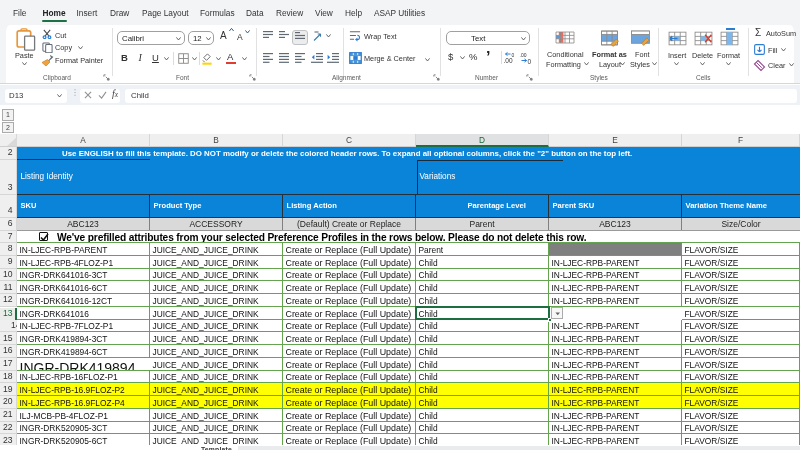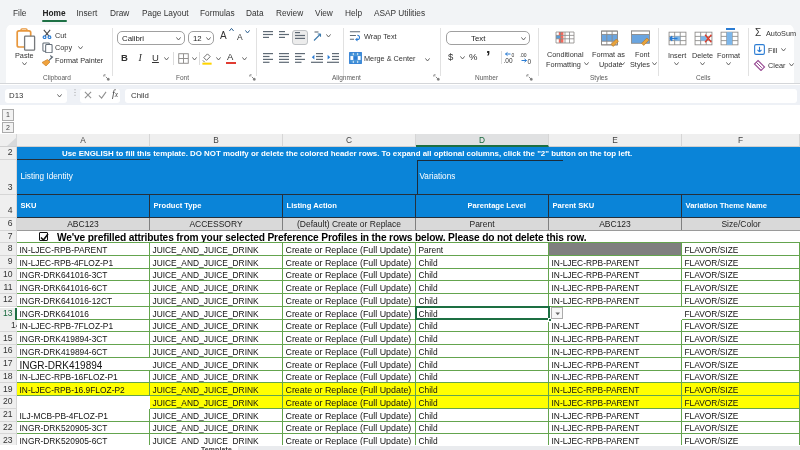--- a/index.html
+++ b/index.html
@@ -269,22 +269,22 @@
 <span style="position:absolute;left:546px;top:37.5px;font-size:7.3px;color:#333;font-weight:400;white-space:nowrap;">Formatting</span>
 <svg style="position:absolute;left:584px;top:40px;" width="5" height="3.4" viewBox="0 0 5 3.4">
         <path d="M0.4 0.4 L2.5 3 L4.6 0.4" fill="none" stroke="#555" stroke-width="0.9"></path>
       </svg>
 <svg style="position:absolute;left:600px;top:8px;" width="20" height="17" viewBox="0 0 18 16">
 <rect x="1" y="1" width="15" height="13" fill="#fff" stroke="#8a8886" stroke-width="0.8"></rect>
 <rect x="1" y="4.2" width="15" height="6.4" fill="#6aa5e0"></rect>
 <path d="M1 1 h15 v13 h-15 Z M1 4.2 h15 M1 10.6 h15 M6 1 v13 M11 1 v13" stroke="#8a8886" stroke-width="0.8" fill="none"></path>
 <path d="M10 13.5 L15 8.5 L17 10.5 L12 15.5 Z" fill="#e8a33d" stroke="#b87820" stroke-width="0.6"></path>
       </svg>
-<span style="position:absolute;left:592px;top:28px;font-size:7.3px;color:#333;font-weight:400;white-space:nowrap;">Format as</span>
-<span style="position:absolute;left:599px;top:37.5px;font-size:7.3px;color:#333;font-weight:400;white-space:nowrap;">Update</span>
+<span style="position:absolute;left:592px;top:28px;font-size:7.3px;color:#333;font-weight:700;white-space:nowrap;">Format as</span>
+<span style="position:absolute;left:599px;top:37.5px;font-size:7.3px;color:#333;font-weight:400;white-space:nowrap;">Layout</span>
 <svg style="position:absolute;left:620px;top:40px;" width="5" height="3.4" viewBox="0 0 5 3.4">
         <path d="M0.4 0.4 L2.5 3 L4.6 0.4" fill="none" stroke="#555" stroke-width="0.9"></path>
       </svg>
 <svg style="position:absolute;left:630px;top:8px;" width="21" height="17" viewBox="0 0 19 16">
 <rect x="1" y="1" width="17" height="11.5" fill="#6aa5e0" stroke="#8a8886" stroke-width="0.8"></rect>
 <rect x="1" y="1" width="17" height="3.2" fill="#fff" stroke="#8a8886" stroke-width="0.8"></rect>
 <path d="M10.5 12.5 L15.5 7.5 L17.5 9.5 L12.5 14.5 Z" fill="#e8a33d" stroke="#b87820" stroke-width="0.6"></path>
       </svg>
 <span style="position:absolute;left:635px;top:28px;font-size:7.3px;color:#333;font-weight:400;white-space:nowrap;">Font</span>
 <span style="position:absolute;left:630px;top:37.5px;font-size:7.3px;color:#333;font-weight:400;white-space:nowrap;">Styles</span>
@@ -536,21 +536,21 @@
         <span class="dc" style="left:133px;width:133px;background:#fff;font-size:8.4px;">JUICE_AND_JUICE_DRINK</span>
         <span class="dc" style="left:266px;width:133px;background:#fff;font-size:8.9px;">Create or Replace (Full Update)</span>
         <span class="dc" style="left:399px;width:133px;background:#fff;font-size:8.4px;">Child</span>
         <span class="dc" style="left:532px;width:133px;background:#fff;font-size:8.4px;">IN-LJEC-RPB-PARENT</span>
         <span class="dc" style="left:665px;width:118px;background:#fff;font-size:8.4px;">FLAVOR/SIZE</span>
       </div>
 <div class="rowhdr" style="top:223.95px;height:12.75px;">
         <span>17</span>
       </div>
 <div class="cell datarow" style="left:17px;top:223.95px;width:783px;height:12.75px;">
-        <span class="dc" style="left:0px;width:154px;background:#fff;font-size:10px;">INGR-DRK419894</span>
+        <span class="dc" style="left:0px;width:154px;background:#fff;font-size:14px;">INGR-DRK419894</span>
         <span class="dc" style="left:133px;width:133px;background:#fff;font-size:8.4px;">JUICE_AND_JUICE_DRINK</span>
         <span class="dc" style="left:266px;width:133px;background:#fff;font-size:8.9px;">Create or Replace (Full Update)</span>
         <span class="dc" style="left:399px;width:133px;background:#fff;font-size:8.4px;">Child</span>
         <span class="dc" style="left:532px;width:133px;background:#fff;font-size:8.4px;">IN-LJEC-RPB-PARENT</span>
         <span class="dc" style="left:665px;width:118px;background:#fff;font-size:8.4px;">FLAVOR/SIZE</span>
       </div>
 <div class="rowhdr" style="top:236.7px;height:12.75px;">
         <span>18</span>
       </div>
 <div class="cell datarow" style="left:17px;top:236.7px;width:783px;height:12.75px;">
@@ -569,20 +569,21 @@
         <span class="dc" style="left:133px;width:133px;background:#ffff00;font-size:8.4px;">JUICE_AND_JUICE_DRINK</span>
         <span class="dc" style="left:266px;width:133px;background:#ffff00;font-size:8.9px;">Create or Replace (Full Update)</span>
         <span class="dc" style="left:399px;width:133px;background:#ffff00;font-size:8.4px;">Child</span>
         <span class="dc" style="left:532px;width:133px;background:#ffff00;font-size:8.4px;">IN-LJEC-RPB-PARENT</span>
         <span class="dc" style="left:665px;width:118px;background:#ffff00;font-size:8.4px;">FLAVOR/SIZE</span>
       </div>
 <div class="rowhdr" style="top:262.2px;height:12.75px;">
         <span>20</span>
       </div>
 <div class="cell datarow" style="left:17px;top:262.2px;width:783px;height:12.75px;">
+        <span class="dc" style="left:0px;width:133px;background:#ffff00;font-size:8.4px;">IN-LJEC-RPB-16.9FLOZ-P4</span>
         <span class="dc" style="left:133px;width:133px;background:#ffff00;font-size:8.4px;">JUICE_AND_JUICE_DRINK</span>
         <span class="dc" style="left:266px;width:133px;background:#ffff00;font-size:8.9px;">Create or Replace (Full Update)</span>
         <span class="dc" style="left:399px;width:133px;background:#ffff00;font-size:8.4px;">Child</span>
         <span class="dc" style="left:532px;width:133px;background:#ffff00;font-size:8.4px;">IN-LJEC-RPB-PARENT</span>
         <span class="dc" style="left:665px;width:118px;background:#ffff00;font-size:8.4px;">FLAVOR/SIZE</span>
       </div>
 <div class="rowhdr" style="top:274.95px;height:12.75px;">
         <span>21</span>
       </div>
 <div class="cell datarow" style="left:17px;top:274.95px;width:783px;height:12.75px;">

